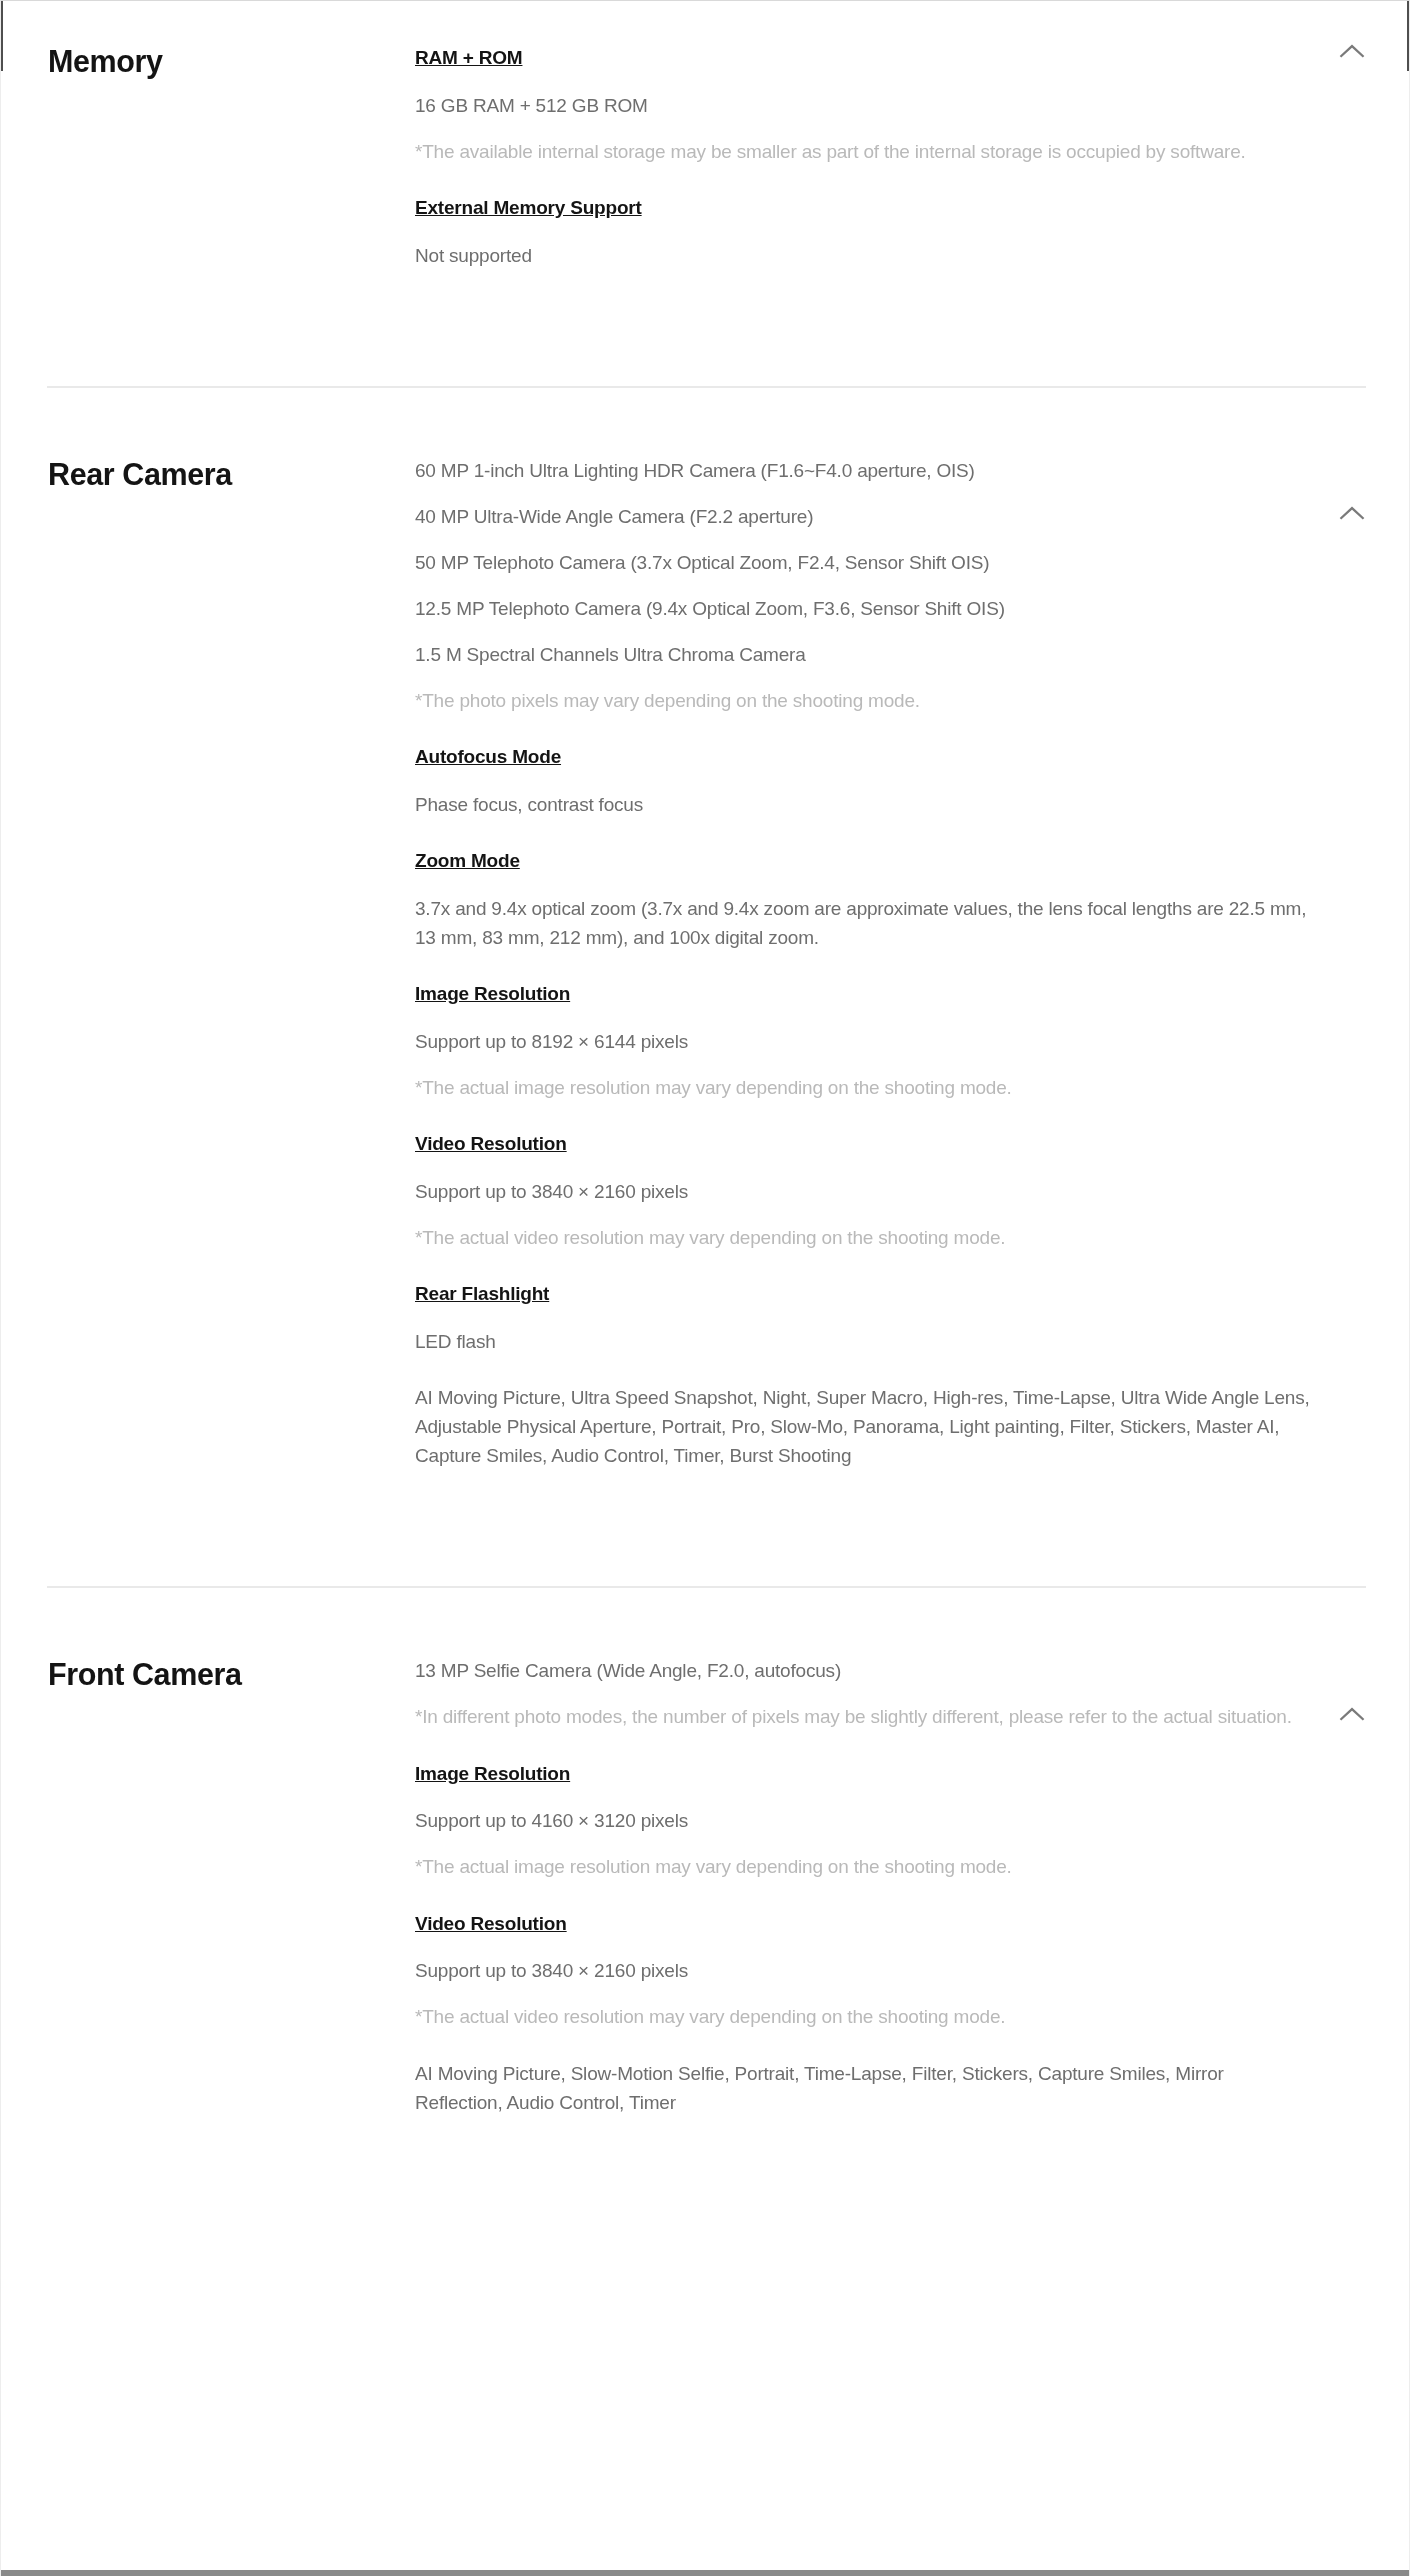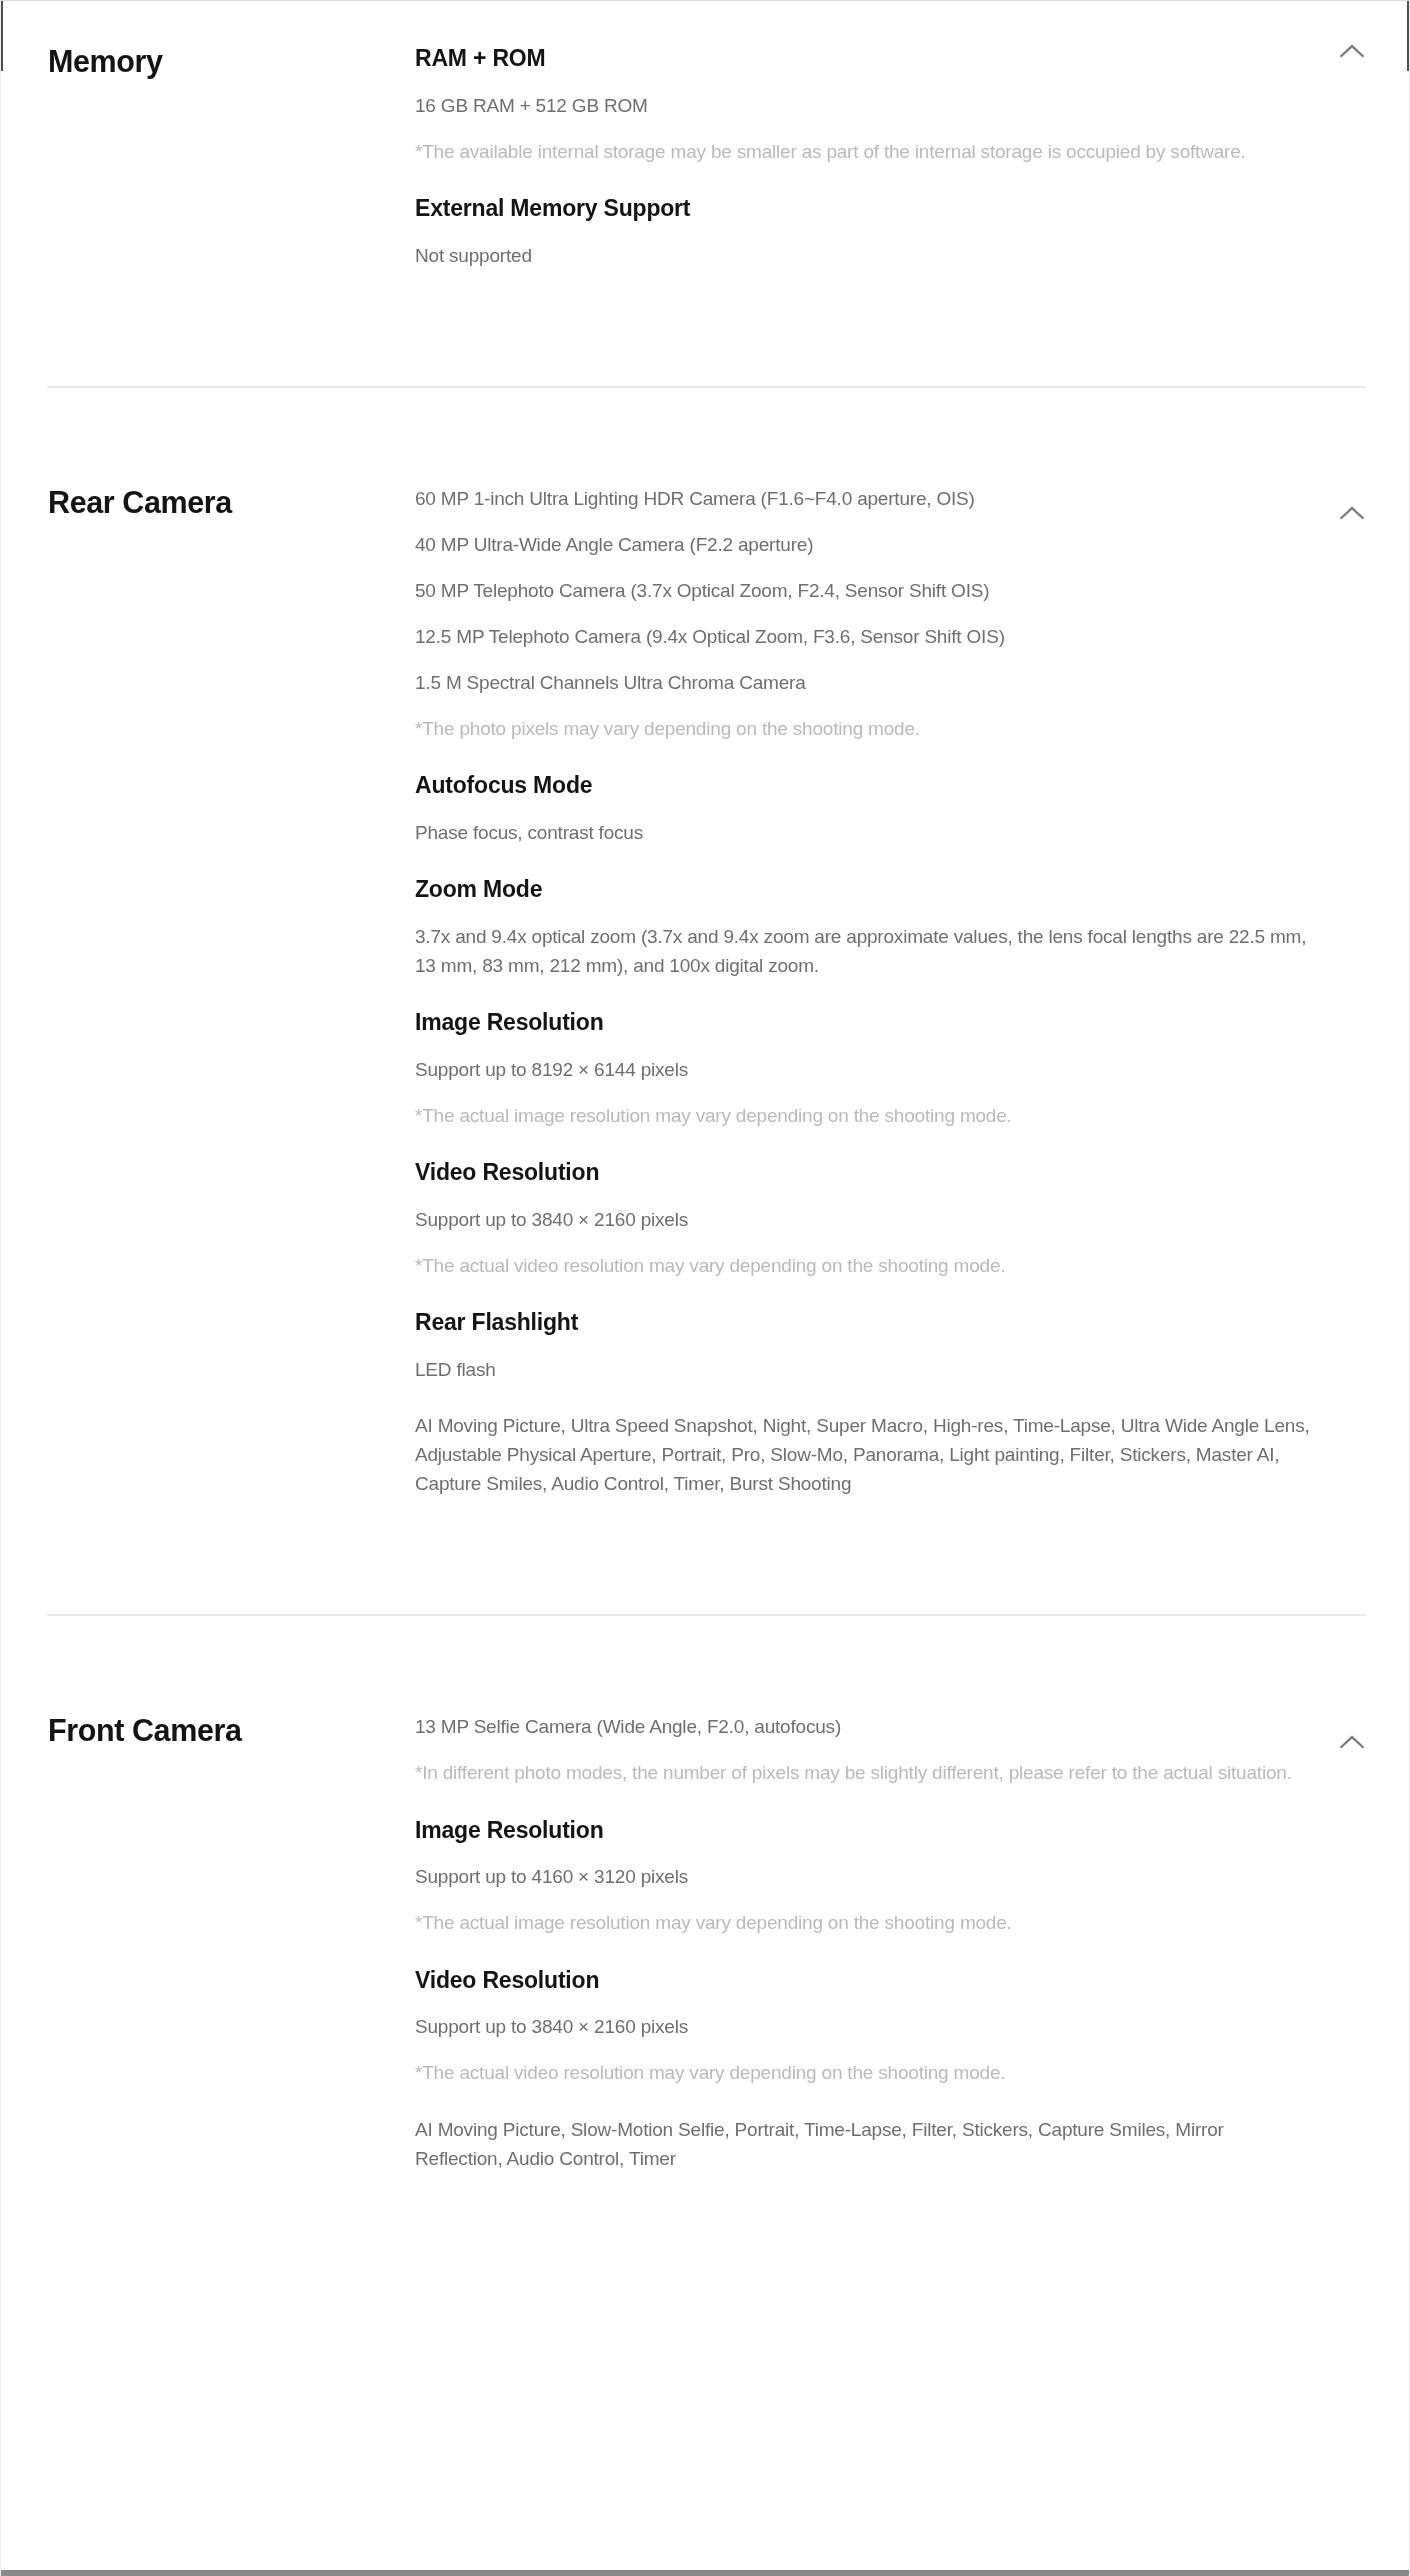--- a/index.html
+++ b/index.html
@@ -34,43 +34,44 @@
     height: 6.1px;
     background: var(--bottom_band, #8a8a8a);
     z-index: 3;
   }
 
   .spec-section {
     position: relative;
     display: flex;
     padding: 42px 44px 0 47px;
   }
-  .spec-section.later { padding-top: 96px; }
+  .spec-section.later { padding-top: 68px; }
 
   .title-col { width: 367px; flex: 0 0 367px; }
   .title-col h2 {
     margin: 0;
     font-size: 30.5px;
     line-height: 37px;
     font-weight: 700;
     letter-spacing: -0.4px;
     color: var(--heading_color, #141414);
   }
 
   .content-col { width: 900px; flex: 0 0 900px; }
 
   .spec-item + .spec-item { margin-top: 27.5px; }
 
   .spec-item h3 {
     margin: 0 0 17px 0;
-    font-size: 23px;
+    font-size: 19px;
     line-height: 30.5px;
     font-weight: 700;
     letter-spacing: -0.2px;
     color: var(--heading_color, #141414);
+    text-decoration: underline;
   }
   .spec-item p {
     margin: 0 0 17px 0;
     font-size: 19px;
     line-height: 29px;
     letter-spacing: -0.2px;
     color: var(--value_color, #6e6e6e);
   }
   .spec-item p.footnote { color: var(--footnote_color, #b9b9b9); }
 

